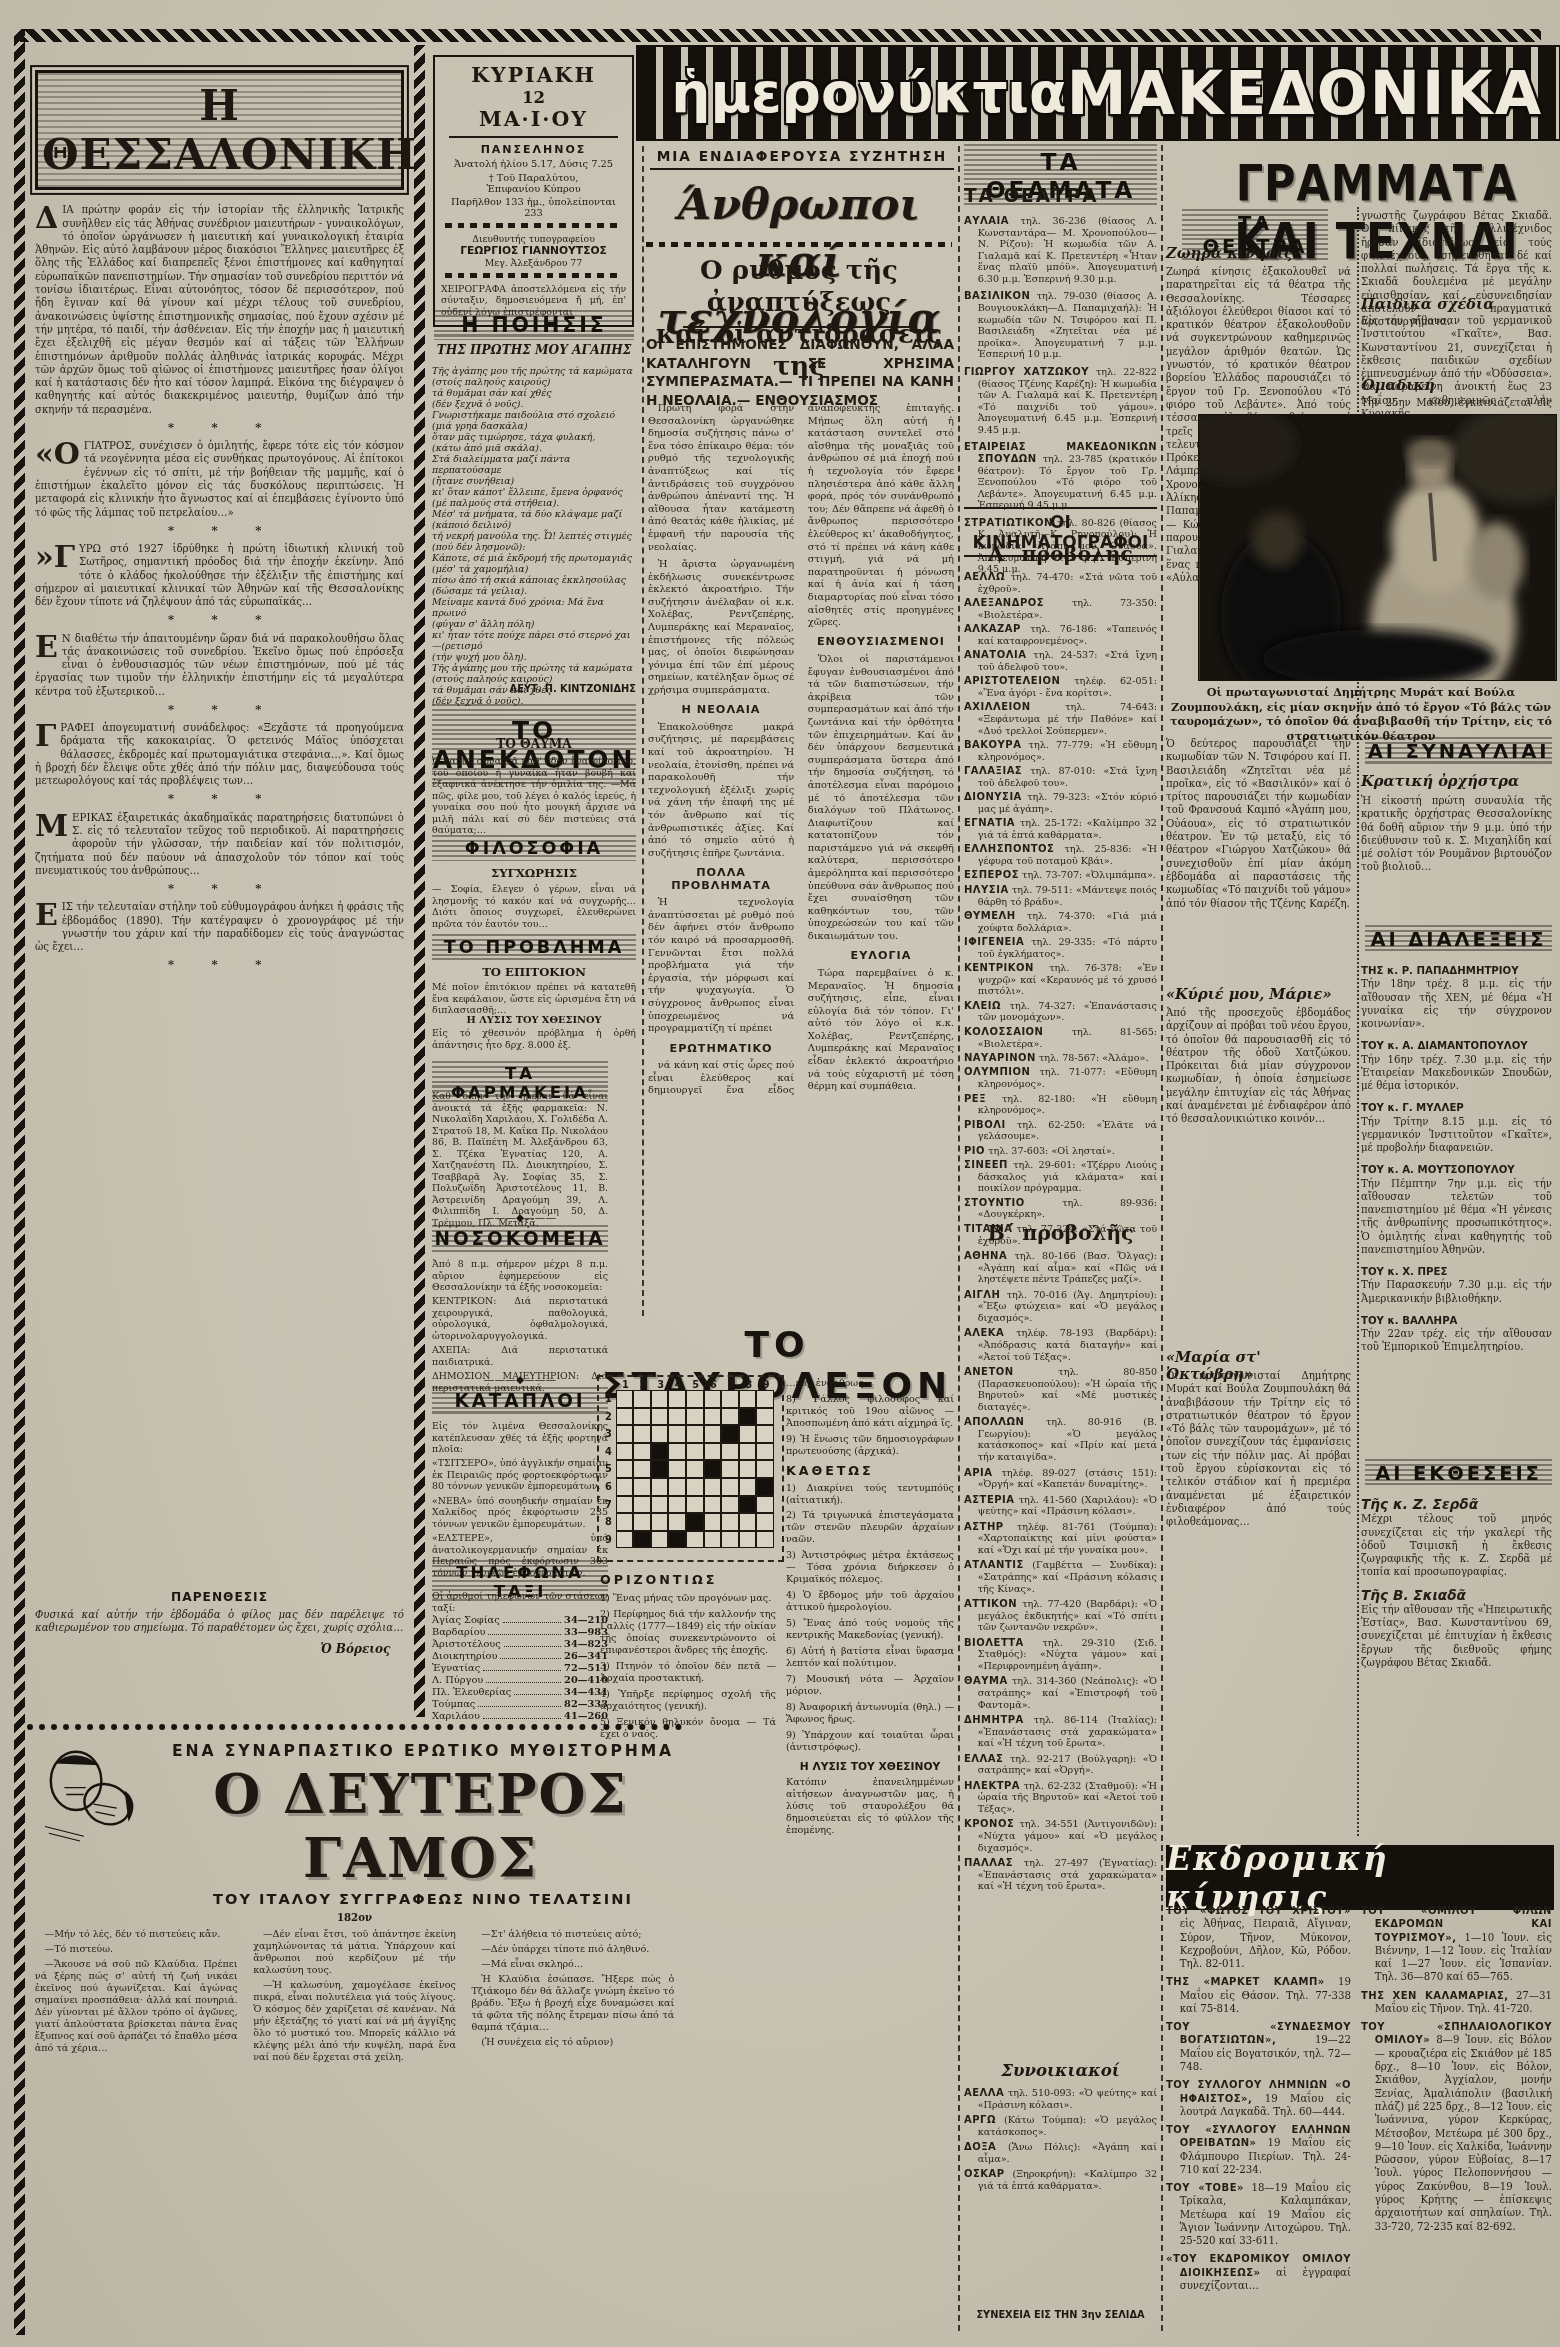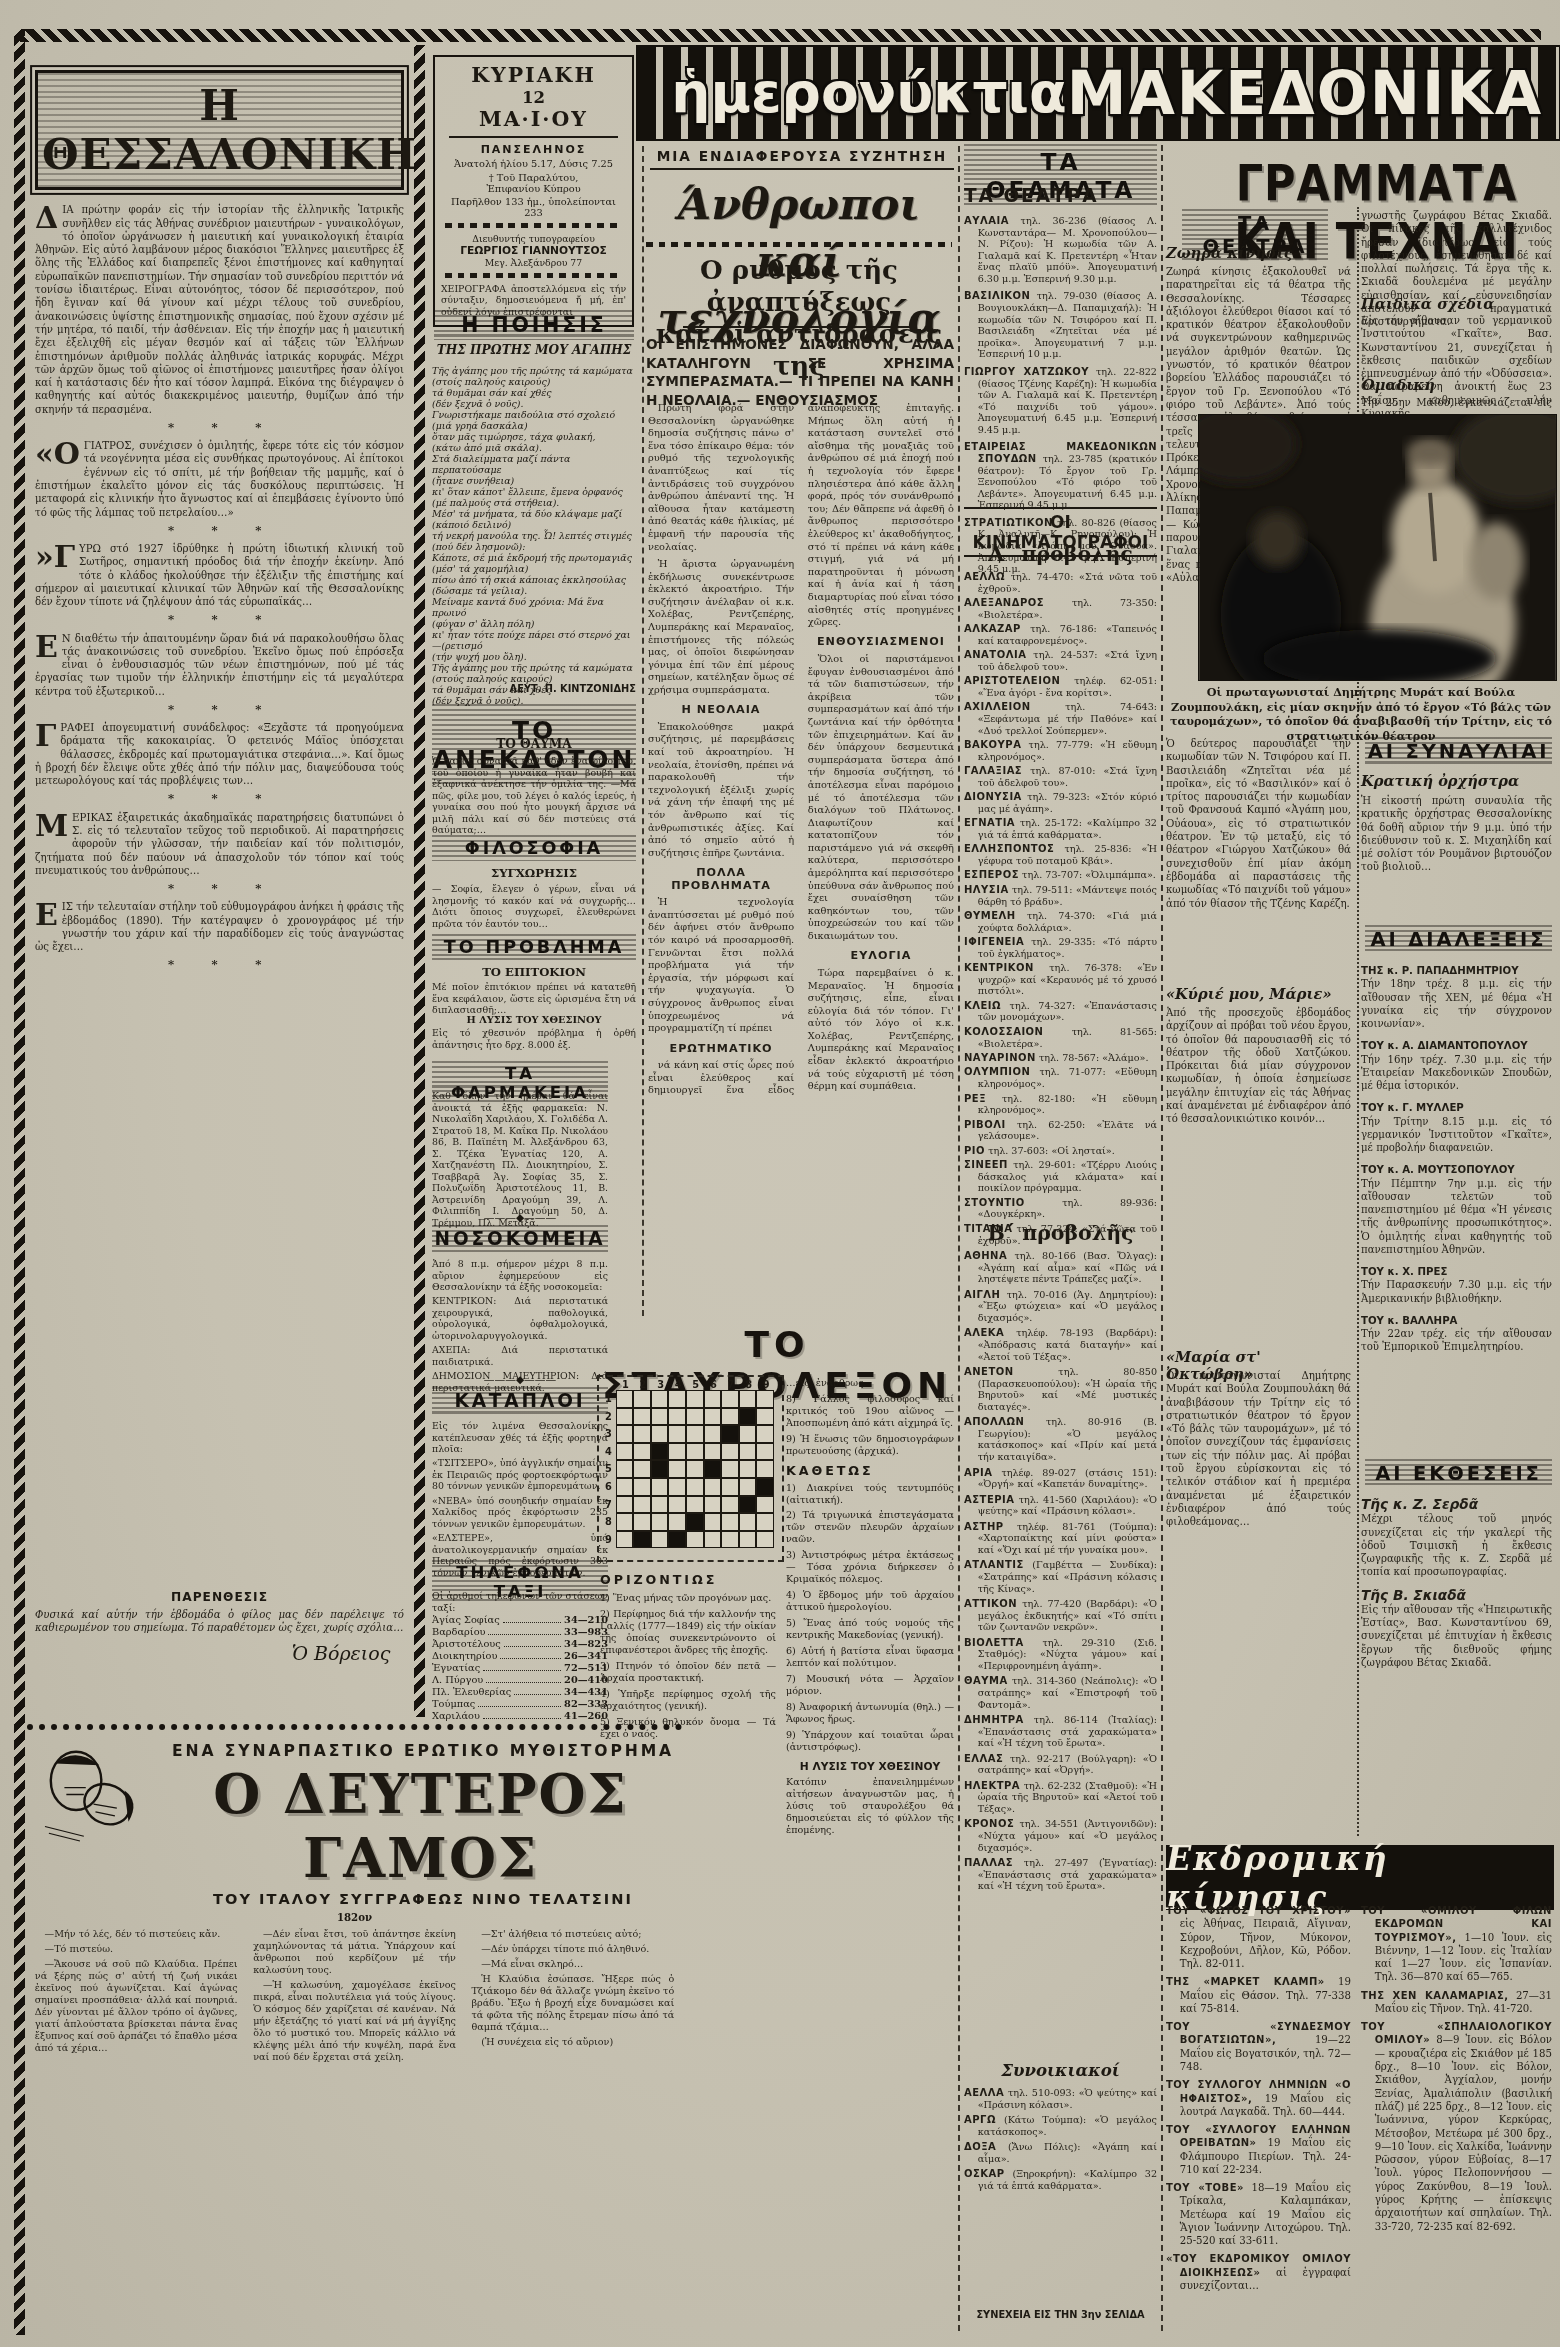--- a/index.html
+++ b/index.html
@@ -96,21 +96,21 @@
 
         <div>
           <p class="lblk"><span class="dropcap">Ε</span><span>ΙΣ τήν τελευταίαν στήλην τοῦ εὐθυμογράφου ἀνήκει ἡ φράσις τῆς ἑβδομάδος (1890). Τήν κατέγραψεν ὁ χρονογράφος μέ τήν γνωστήν του χάριν καί τήν παραδίδομεν εἰς τούς ἀναγνώστας ὡς ἔχει…</span></p>
           <div class="sep">*&nbsp;&nbsp;*&nbsp;&nbsp;*</div>
         </div>
       </div>
   </div>
   <div class="abs" style="left:35px;top:1582px;width:369px;">
     <div class="subh" style="font-size:12.2px;">ΠΑΡΕΝΘΕΣΙΣ</div>
     <p class="jtext" style="font-style:italic;">Φυσικά καί αὐτήν τήν ἑβδομάδα ὁ φίλος μας δέν παρέλειψε τό καθιερωμένον του σημείωμα. Τό παραθέτομεν ὡς ἔχει, χωρίς σχόλια…</p>
-    <p style="text-align:right;font-weight:normal;font-style:italic;font-size:19px;margin-top:7.8px;padding-right:13.7px;">Ὁ Βόρειος</p>
+    <p style="text-align:right;font-weight:bold;font-style:italic;font-size:12px;margin-top:7.8px;padding-right:13.7px;">Ὁ Βόρειος</p>
   </div>
 
   <div class="abs" style="left:433px;top:55px;width:201px;border:2px solid #17130e;padding:5.9px 5.9px 7.8px 5.9px;box-sizing:border-box;text-align:center;">
     <div style="font-size:20.5px;font-weight:bold;letter-spacing:2px;">ΚΥΡΙΑΚΗ</div>
     <div style="font-size:16.6px;font-weight:bold;">12</div>
     <div style="font-size:20.5px;font-weight:bold;letter-spacing:2px;">ΜΑ·Ι·ΟΥ</div>
     <div class="rule" style="height:2px;margin:4.9px 7.8px;"></div>
     <div class="sans" style="font-size:11px;font-weight:bold;letter-spacing:2px;">ΠΑΝΣΕΛΗΝΟΣ</div>
     <div style="font-size:9.8px;margin-top:2px;">Ἀνατολή ἡλίου 5.17, Δύσις 7.25</div>
     <div style="font-size:9.8px;margin-top:2.9px;">† Τοῦ Παραλύτου,</div>

